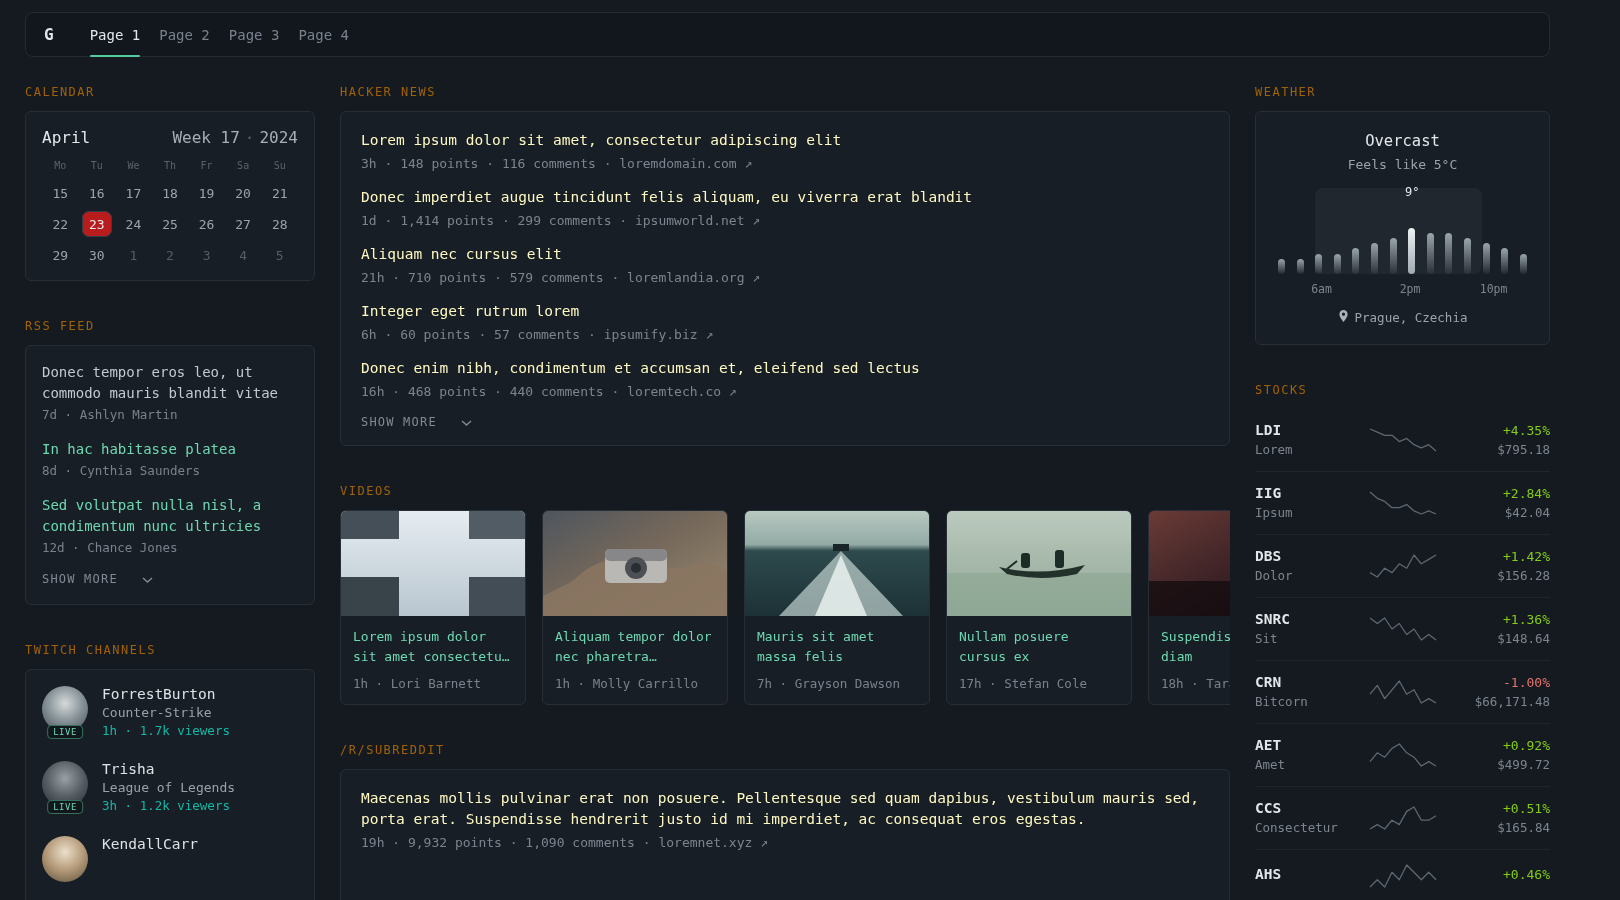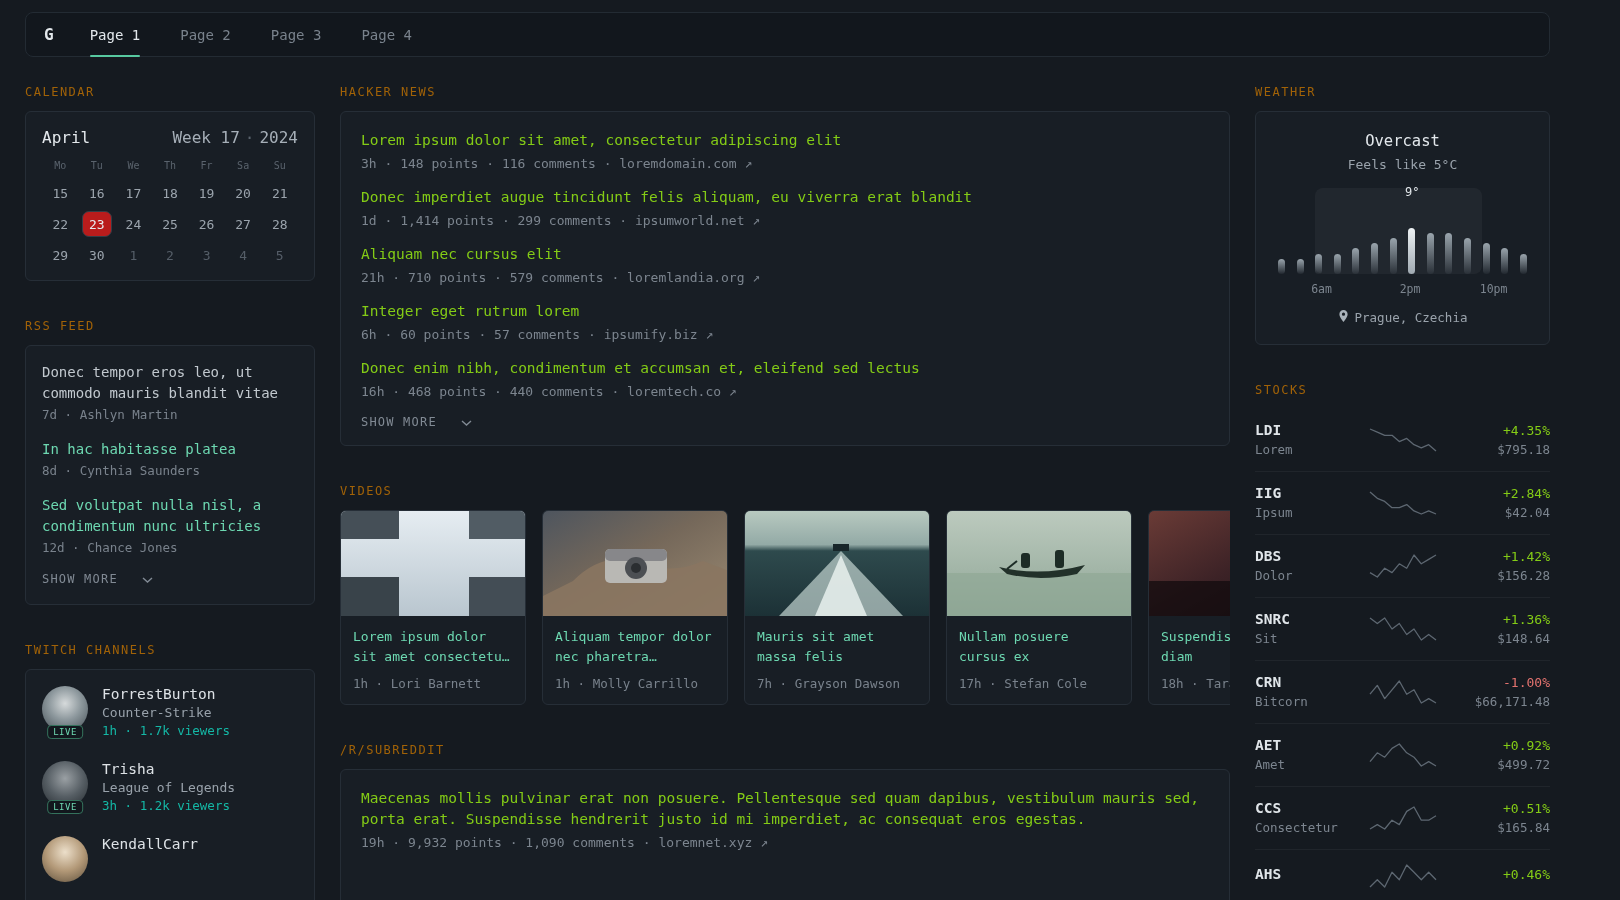--- a/index.html
+++ b/index.html
@@ -2,21 +2,21 @@
 <html><head>
 <meta charset="utf-8">
 <style>
   *{margin:0;padding:0;box-sizing:border-box}
   html,body{width:1620px;height:900px;overflow:hidden;background:#151a20;
     font-family:"DejaVu Sans Mono","Liberation Mono",monospace;color:#d8dde1}
   
   .topbar{width:1525px;height:45px;margin:12px 0 0 25px;background:#12171d;
     border:1px solid #232b33;border-radius:8px;display:flex;align-items:stretch;padding:0 18px}
   .logo{font-size:16px;font-weight:bold;color:#e3e8ec;display:flex;align-items:center;margin-right:36px;cursor:pointer}
-  .tabs{display:flex;gap:40px}
+  .tabs{display:flex;gap:19px}
   .tab{display:flex;align-items:center;font-size:14px;color:#79828c;position:relative;cursor:pointer}
   .tab.active{color:#e3e8ec}
   .tab.active::after{content:"";position:absolute;left:0;right:0;bottom:-1px;height:2px;background:#57c9a0;border-radius:2px}
   
   .main{display:flex;gap:25px;padding:28px 0 0 25px;width:1550px}
   .col-left{width:290px;flex:none}
   .col-mid{width:890px;flex:none}
   .col-right{width:295px;flex:none}
   .widget{margin-bottom:38px}
   .wtitle{font-size:12px;letter-spacing:1.5px;color:#a16207;margin-bottom:12px}
@@ -49,21 +49,21 @@
   .av-dark{background:radial-gradient(circle at 50% 38%,#9aa0a4 0%,#565e64 50%,#23292e 100%)}
   .av-tan{background:radial-gradient(circle at 50% 35%,#ecdfca 0%,#b29877 50%,#5c4e3b 100%)}
   .live-badge{position:absolute;left:50%;bottom:-7px;transform:translateX(-50%);font-size:9px;letter-spacing:.5px;
     color:#6dd8b1;background:#12171d;border:1px solid #34725c;border-radius:4px;padding:1px 5px}
   .tw-name{font-size:14.5px;color:#dde2e6;cursor:pointer}
   .tw-game{font-size:13px;color:#99a2ab;margin-top:3px}
   .tw-meta{font-size:12.5px;color:#14b8a6;margin-top:3px}
   
   .hn{padding:18px 20px 14px}
   .hn-item{margin-bottom:16px}
-  .hn-title{font-size:14.5px;line-height:21px;color:#84cc16;cursor:pointer}
+  .hn-title{font-size:14.5px;line-height:21px;color:#fef9c3;cursor:pointer}
   .hn-metarow{font-size:13px;color:#7c858f;margin-top:5px}
   .hn-link{color:#7c858f;cursor:pointer}
   .sub-card{min-height:150px}
   
   .vid-row{display:flex;gap:16px;overflow:hidden;width:890px}
   .vid-card{flex:none;width:186px;background:#181e25;border:1px solid #262e37;border-radius:6px;overflow:hidden;cursor:pointer}
   .vid-thumb{width:186px;height:105px;display:block}
   .vid-thumb svg{width:100%;height:100%;display:block}
   .vid-body{padding:11px 12px 13px}
   .vid-title{font-size:13px;line-height:20px;color:#6dd8b1;height:40px;overflow:hidden}

